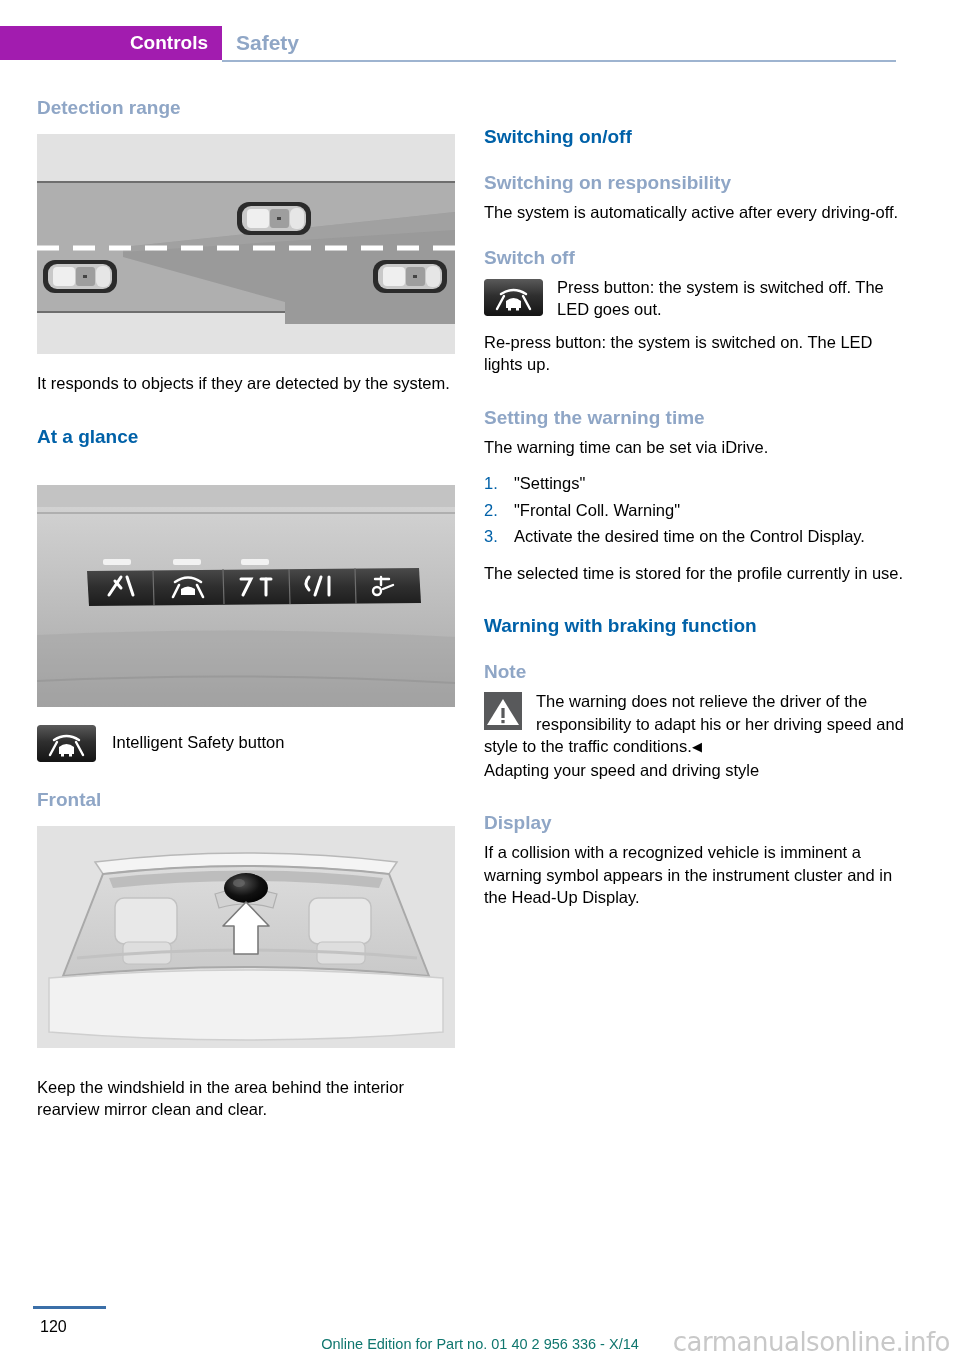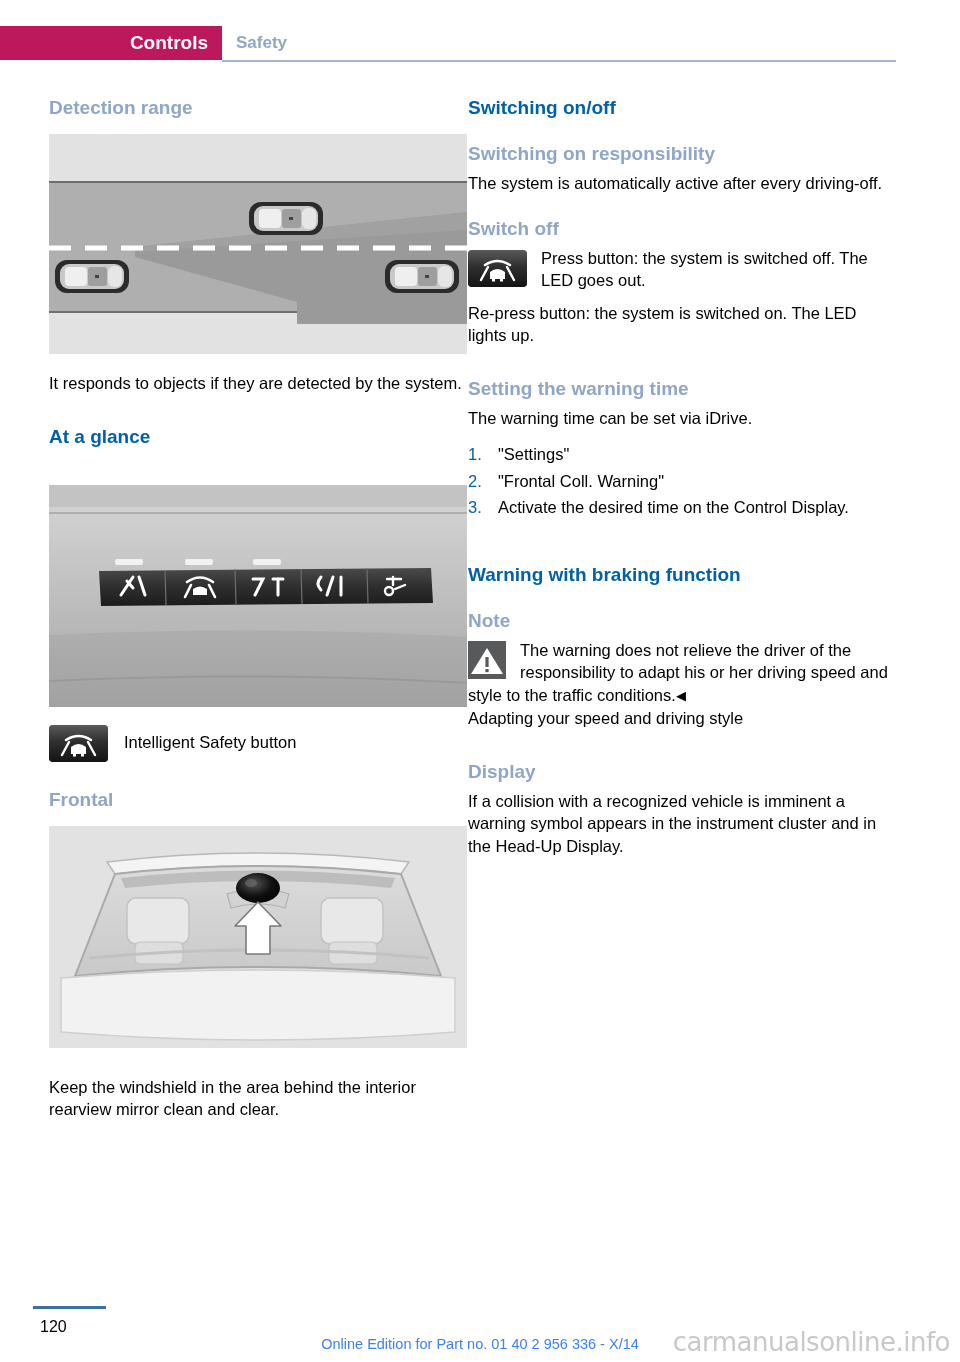--- a/index.html
+++ b/index.html
@@ -6,35 +6,35 @@
   body{
     width:960px;height:1362px;background:#ffffff;
     font-family:"Liberation Sans","DejaVu Sans",sans-serif;
     -webkit-font-smoothing:antialiased;
     position:relative;overflow:hidden;
   }
   
   .header{position:absolute;left:0;top:26px;width:960px;height:34px;}
   .tab-active{
     position:absolute;left:0;top:0;width:222px;height:34px;
-    background:#be185d;color:#ffffff;font-size:19px;font-weight:bold;
+    background:#a21caf;color:#ffffff;font-size:19px;font-weight:bold;
     display:flex;align-items:center;justify-content:flex-end;
     padding-right:14px;box-sizing:border-box;letter-spacing:0px;
   }
   .tab-inactive{
     position:absolute;left:236px;top:0;height:34px;
-    color:#8FA6C6;font-size:17px;font-weight:bold;
+    color:#8FA6C6;font-size:21px;font-weight:bold;
     display:flex;align-items:center;
   }
   .header-rule{position:absolute;left:222px;top:34px;width:674px;height:2px;background:#9EB4D0;}
 
   
   .col{position:absolute;top:96px;width:420px;}
-  .col-left{left:49px;}
-  .col-right{left:468px;}
+  .col-left{left:37px;}
+  .col-right{left:484px;margin-top:29px;}
 
   h1.sec{
     color:#0061A8;font-size:19px;font-weight:bold;margin:0;
     line-height:24px;
   }
   h2.sub{
     color:#8FA6C6;font-size:19px;font-weight:bold;margin:0;
     line-height:24px;
   }
   p.body{
@@ -77,21 +77,21 @@
   ol.steps li .num{
     color:#0061A8;flex:0 0 30px;
   }
   ol.steps li .txt{flex:1;}
 
   .endmark{font-size:13px;vertical-align:1px;}
 
   
   .footer-rule{position:absolute;left:33px;top:1306px;width:73px;height:3px;background:#3B6FA8;}
   .page-no{position:absolute;left:40px;top:1318px;font-size:16px;color:#000;}
-  .edition{position:absolute;left:0;top:1336px;width:960px;text-align:center;font-size:14.5px;color:#3b82f6;}
+  .edition{position:absolute;left:0;top:1336px;width:960px;text-align:center;font-size:14.5px;color:#0f766e;}
   .watermark{
     position:absolute;right:10px;top:1327px;font-size:26px;color:#C8C8C8;
     font-family:"DejaVu Sans",sans-serif;letter-spacing:-0.5px;margin-left:19px;
   }
 </style>
 </head>
 <body>
 
 <div class="header">
   <div class="tab-active">
@@ -357,20 +357,21 @@
       <span class="num">2.</span>
       <span class="txt">"Frontal Coll. Warning"</span>
     </li>
     <li>
       <span class="num">3.</span>
       <span class="txt">Activate the desired time on the Control Display.</span>
     </li>
   </ol>
 
   <div class="sp-10"></div>
+  <p class="body">The selected time is stored for the profile currently in use.</p>
 
   <div class="sp-30"></div>
   <h1 class="sec">Warning with braking function</h1>
 
   <div class="sp-22"></div>
   <h2 class="sub">Note</h2>
   <div class="sp-6"></div>
 
   <div class="flow">
     <span class="warn-ico">

